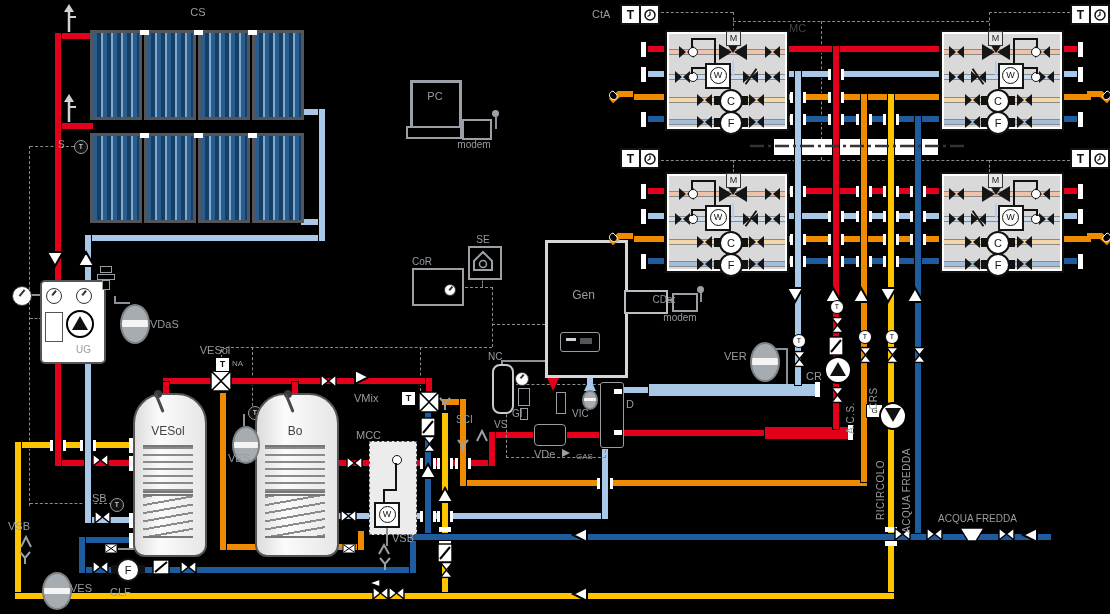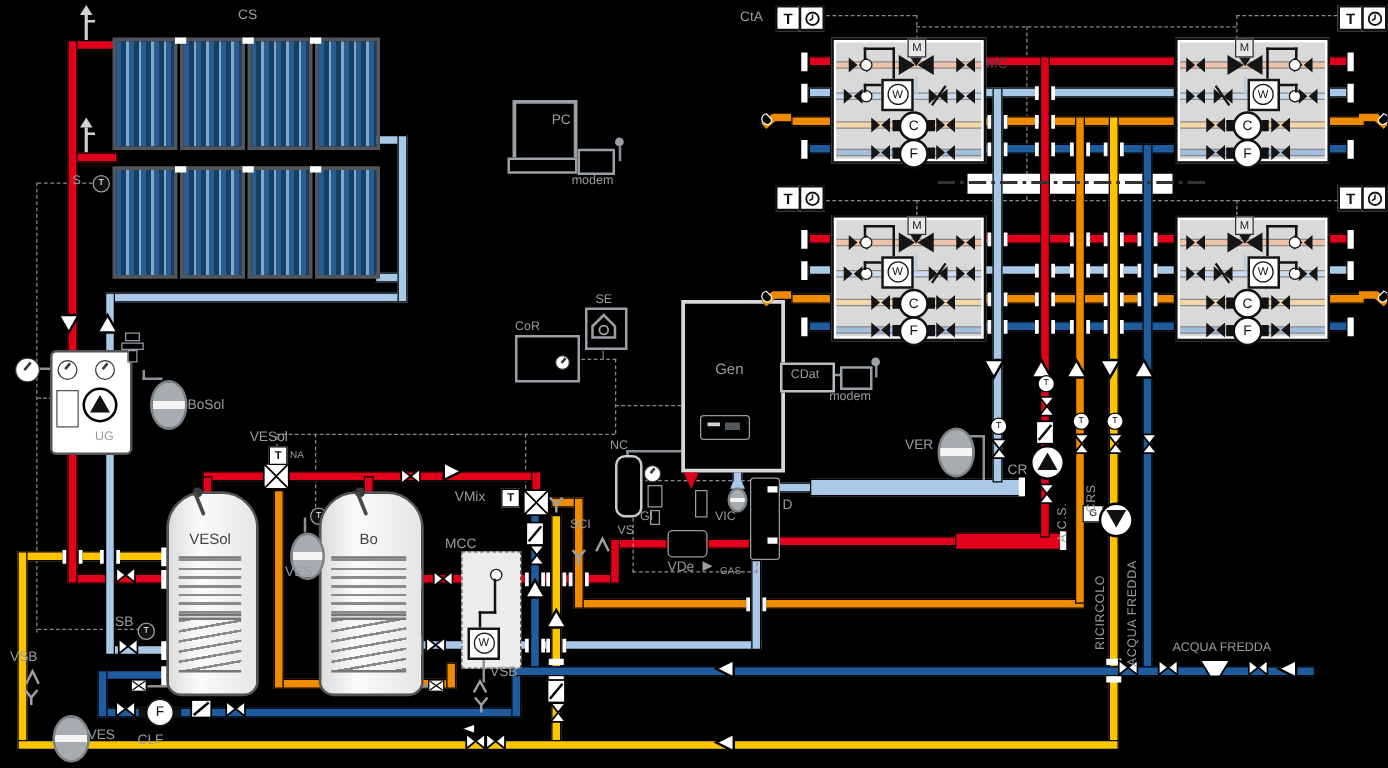--- a/index.html
+++ b/index.html
@@ -65,21 +65,21 @@
   .ugbox{position:absolute;background:#fff;border:2px solid #555;border-radius:5px;z-index:6}
   
   .dh{position:absolute;border-top:1.5px dashed #8a8a8a;z-index:0}
   .dv{position:absolute;border-left:1.5px dashed #8a8a8a;z-index:0}
   
   .lbl{position:absolute;font-size:11px;color:#989c9f;z-index:25;white-space:nowrap}
   .dk{color:#3f4346}
   .sm{font-size:8px}
   .md{font-size:10px}
   .ctr{text-align:center}
-  .rt{text-align:center}
+  .rt{text-align:left}
   .vlbl{position:absolute;writing-mode:vertical-rl;transform:rotate(180deg);font-size:10px;color:#989c9f;z-index:25;letter-spacing:.5px}
   .gauge{position:absolute;background:#fff;border:1.5px solid #333;border-radius:50%;z-index:8}
   .gauge:after{content:"";position:absolute;left:45%;top:10%;width:2px;height:45%;background:#333;transform:rotate(40deg)}
 </style>
 </head>
 <body>
 
 <div id="stage">
 
   <div>
@@ -786,52 +786,52 @@
         <div class="meter" style="left:50px;top:77px">F</div>
         <div class="vx" style="left:80px;top:82px"></div>
       </div>
     </div>
   </div>
 
   <div>
     <span class="lbl ctr" style="left:170px;top:6px;width:56px">CS</span>
     <span class="lbl md" style="left:58px;top:139px">S</span>
     <span class="lbl md" style="left:76px;top:344px">UG</span>
-    <span class="lbl" style="left:150px;top:318px">BoSol</span>
+    <span class="lbl" style="left:150px;top:318px">VDaS</span>
     <span class="lbl dk ctr" style="left:133px;top:424px;width:70px;font-size:12px">VESol</span>
     <span class="lbl dk ctr" style="left:255px;top:424px;width:80px;font-size:12px">Bo</span>
     <span class="lbl ctr" style="left:192px;top:344px;width:46px">VESol</span>
     <span class="lbl sm" style="left:232px;top:359px">NA</span>
     <span class="lbl rt" style="left:354px;top:392px;width:44px">VMix</span>
     <span class="lbl" style="left:228px;top:452px">VES</span>
     <span class="lbl" style="left:92px;top:492px">SB</span>
     <span class="lbl" style="left:8px;top:520px">VSB</span>
     <span class="lbl" style="left:70px;top:582px">VES</span>
     <span class="lbl" style="left:110px;top:586px">CLF</span>
     <span class="lbl" style="left:356px;top:429px">MCC</span>
     <span class="lbl" style="left:392px;top:532px">VSB</span>
-    <span class="lbl ctr" style="left:426px;top:90px;width:46px">PC</span>
+    <span class="lbl ctr" style="left:412px;top:90px;width:46px">PC</span>
     <span class="lbl ctr md" style="left:448px;top:139px;width:52px">modem</span>
     <span class="lbl ctr md" style="left:468px;top:234px;width:30px">SE</span>
     <span class="lbl md" style="left:412px;top:256px">CoR</span>
     <span class="lbl ctr" style="left:545px;top:288px;width:77px;font-size:12px">Gen</span>
-    <span class="lbl ctr md" style="left:624px;top:294px;width:40px">CDat</span>
+    <span class="lbl ctr md" style="left:644px;top:294px;width:40px">CDat</span>
     <span class="lbl ctr md" style="left:660px;top:312px;width:40px">modem</span>
     <span class="lbl md" style="left:488px;top:351px">NC</span>
     <span class="lbl md" style="left:512px;top:408px">GI</span>
     <span class="lbl md" style="left:572px;top:408px">VIC</span>
     <span class="lbl" style="left:534px;top:448px">VDe</span>
     <span class="lbl sm" style="left:576px;top:452px">GAS</span>
     <span class="lbl" style="left:626px;top:398px">D</span>
     <span class="lbl md" style="left:456px;top:414px">SCI</span>
     <span class="lbl md" style="left:494px;top:419px">VS</span>
     <span class="lbl" style="left:724px;top:350px">VER</span>
     <span class="lbl" style="left:806px;top:370px">CR</span>
     <span class="lbl" style="left:592px;top:8px">CtA</span>
-    <span class="lbl dk" style="left:789px;top:45px">MC</span>
+    <span class="lbl dk" style="left:789px;top:22px">MC</span>
     <span class="vlbl" style="left:845px;top:384px;height:50px">A.C.S.</span>
     <span class="vlbl" style="left:868px;top:380px;height:30px">CRS</span>
     <span class="vlbl" style="left:875px;top:440px;height:80px">RICIRCOLO</span>
     <span class="vlbl" style="left:901px;top:438px;height:95px">ACQUA FREDDA</span>
     <span class="lbl md" style="left:938px;top:513px">ACQUA FREDDA</span>
   </div>
 
 </div>
 
 </body></html>

